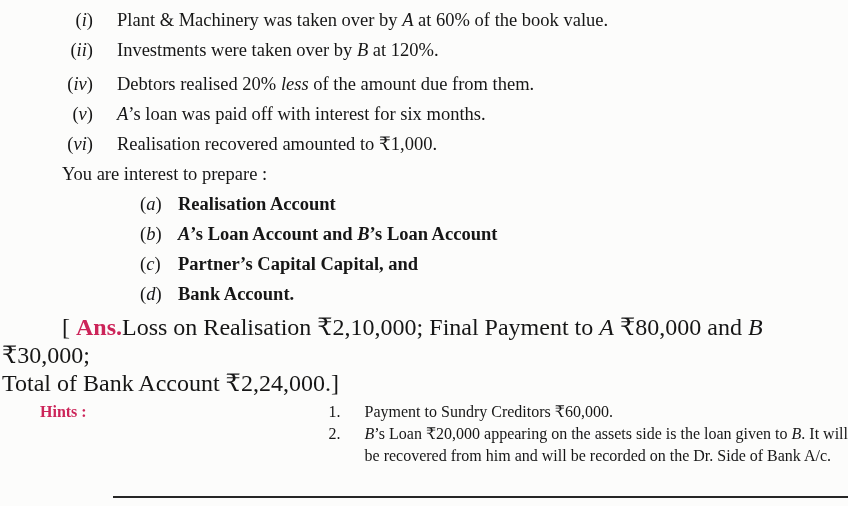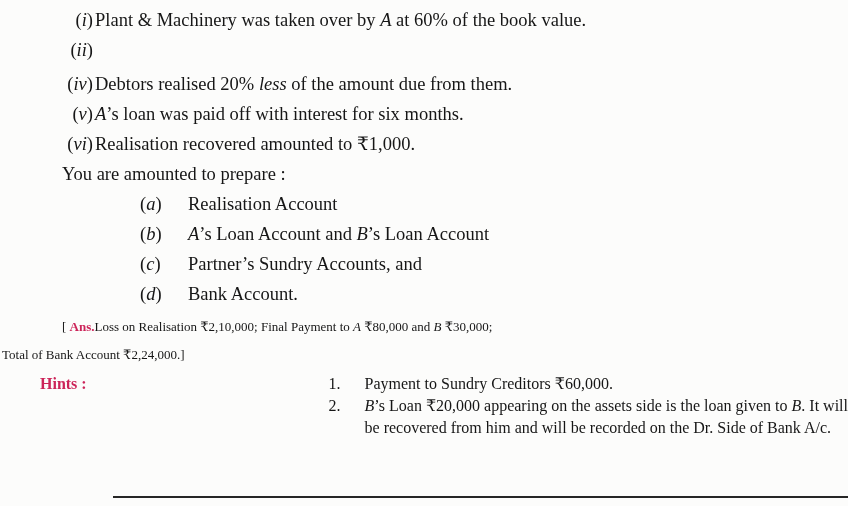--- a/index.html
+++ b/index.html
@@ -10,32 +10,32 @@
     color: var(--ink);
     font-family: "Liberation Serif", "DejaVu Serif", serif;
     position: relative; overflow: hidden;
   }
   i { font-style: italic; }
   .page { position: absolute; inset: 0; }
 
   .conditions { padding-top: 7px; }
   .cond { display: flex; font-size: 18.5px; line-height: 26px; margin-bottom: 4px; }
   .cond .marker { flex: 0 0 93px; text-align: right; white-space: nowrap; }
-  .cond .text { margin-left: 2px; flex: 1; }
+  .cond .text { margin-left: 24px; flex: 1; }
 
   .prepare-intro { margin: 4px 0 4px 62px; font-size: 18.5px; line-height: 26px; }
   .prepare-list { }
   .prep { display: flex; font-size: 18.5px; line-height: 26px; margin: 0 0 4px 140px; }
   .prep .marker { flex: 0 0 30px; white-space: nowrap; }
-  .prep .text { margin-left: 18px; flex: 1; }
+  .prep .text { margin-left: 8px; flex: 1; font-weight: bold; }
 
   .answer {
     margin: 6px 60px 0 2px;
     text-indent: 60px;
-    font-size: 13px; line-height: 28px;
+    font-size: 24px; line-height: 28px;
   }
   .answer .ans-label { color: var(--accent); font-weight: bold; }
 
   .hints { display: flex; margin: 4px 0 0 40px; font-size: 16px; line-height: 22px; justify-content: space-between; }
   .hints-label { flex: 0 0 68px; color: var(--accent); font-weight: bold; white-space: nowrap; }
   .hint-row { display: flex; }
   .hint-num { flex: 0 0 36px; }
   .hint-text { flex: 1; max-width: 600px; }
 
   .bottom-rule {
@@ -48,51 +48,52 @@
 
 <div class="page">
 
   <div class="conditions">
     <div class="cond">
       <span class="marker">(<i>i</i>)</span>
       <span class="text">Plant &amp; Machinery was taken over by <i>A</i> at 60% of the book value.</span>
     </div>
     <div class="cond">
       <span class="marker">(<i>ii</i>)</span>
+      <span class="text">Investments were taken over by <i>B</i> at 120%.</span>
     </div>
     <div class="cond">
     </div>
     <div class="cond">
       <span class="marker">(<i>iv</i>)</span>
       <span class="text">Debtors realised 20% <i>less</i> of the amount due from them.</span>
     </div>
     <div class="cond">
       <span class="marker">(<i>v</i>)</span>
       <span class="text"><i>A</i>’s loan was paid off with interest for six months.</span>
     </div>
     <div class="cond">
       <span class="marker">(<i>vi</i>)</span>
       <span class="text">Realisation recovered amounted to ₹1,000.</span>
     </div>
   </div>
 
-  <p class="prepare-intro">You are amounted to prepare :</p>
+  <p class="prepare-intro">You are interest to prepare :</p>
 
   <div class="prepare-list">
     <div class="prep">
       <span class="marker">(<i>a</i>)</span>
       <span class="text">Realisation Account</span>
     </div>
     <div class="prep">
       <span class="marker">(<i>b</i>)</span>
       <span class="text"><i>A</i>’s Loan Account and <i>B</i>’s Loan Account</span>
     </div>
     <div class="prep">
       <span class="marker">(<i>c</i>)</span>
-      <span class="text">Partner’s Sundry Accounts, and</span>
+      <span class="text">Partner’s Capital Capital, and</span>
     </div>
     <div class="prep">
       <span class="marker">(<i>d</i>)</span>
       <span class="text">Bank Account.</span>
     </div>
   </div>
 
   <p class="answer"><span>[ </span><span class="ans-label">Ans.</span><span>Loss on Realisation ₹2,10,000; Final Payment to <i>A</i> ₹80,000 and <i>B</i> ₹30,000;<br>Total of Bank Account ₹2,24,000.]</span></p>
 
   <div class="hints">

